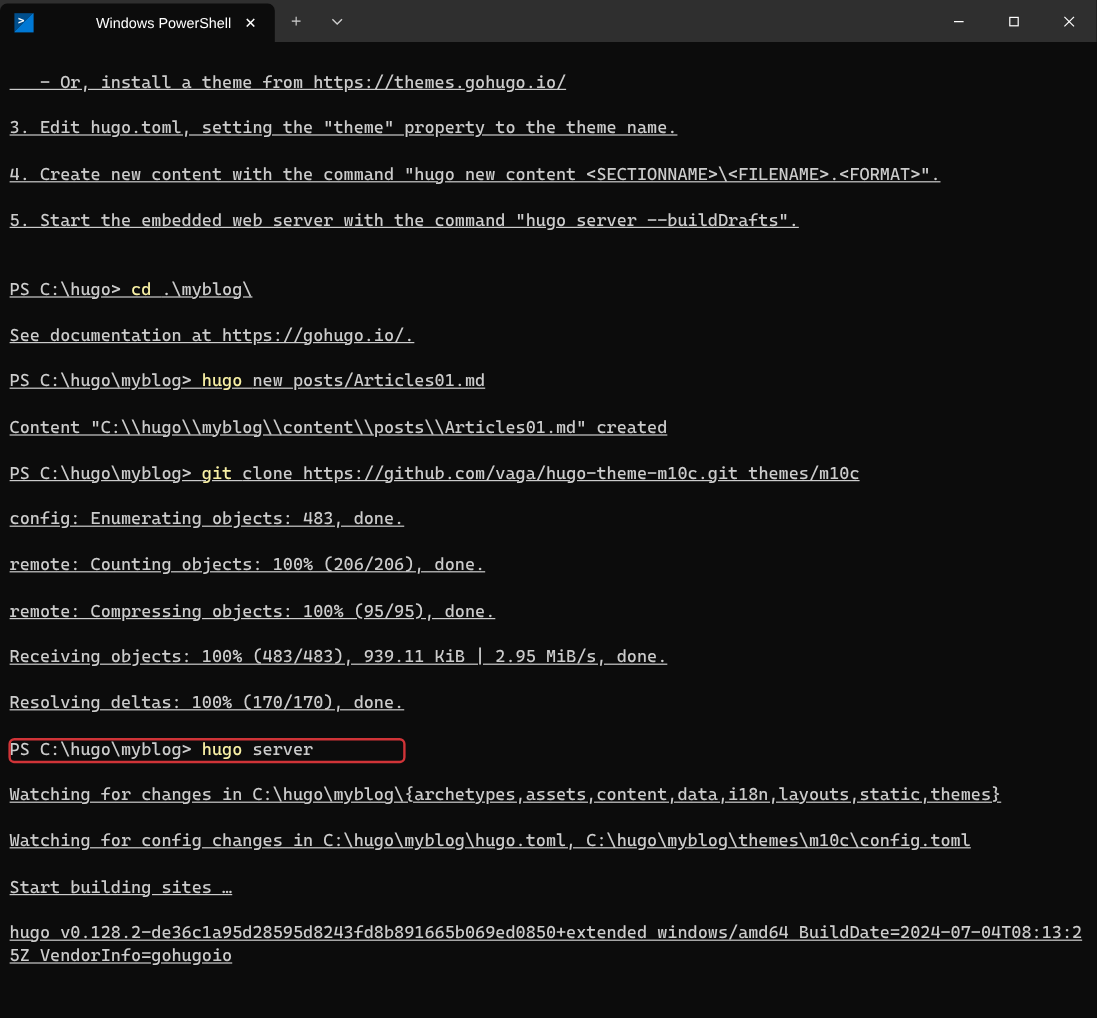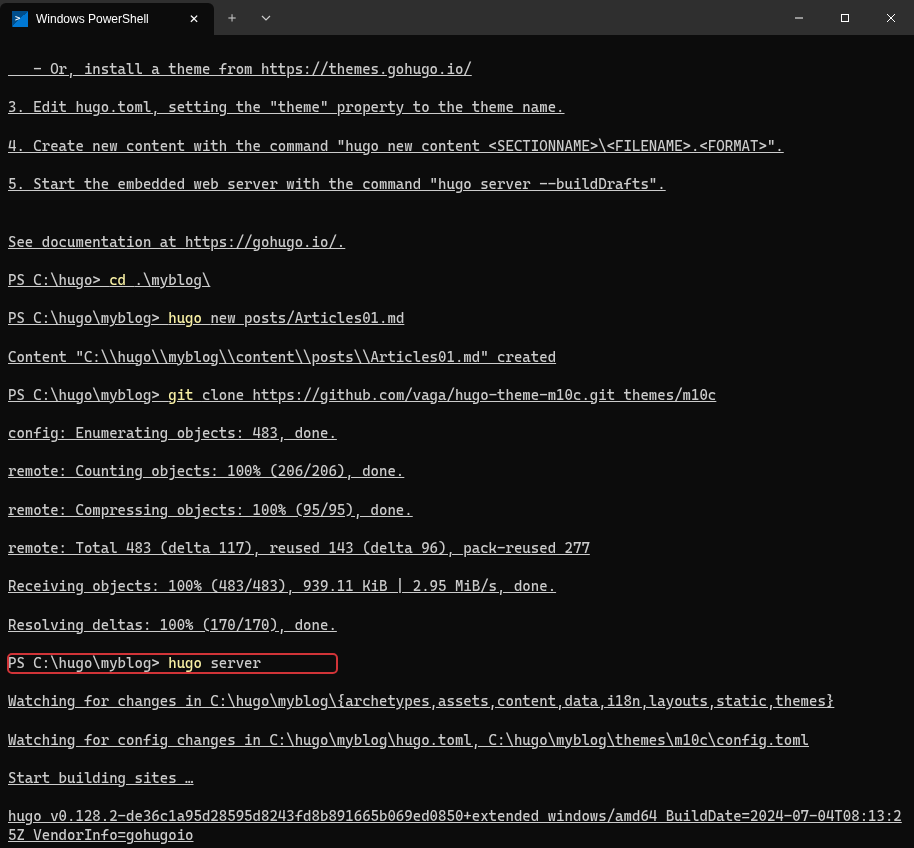--- a/index.html
+++ b/index.html
@@ -49,20 +49,21 @@
     font-weight: bold;
     left: 3px;
     top: 2px;
     font-family: monospace;
   }
   .tab-title {
     flex: 1;
     white-space: nowrap;
     overflow: hidden;
     text-overflow: ellipsis;
+    margin-left: 44px;
   }
   .tab-close {
     width: 16px;
     height: 16px;
     display: flex;
     align-items: center;
     justify-content: center;
     border-radius: 3px;
     font-size: 12px;
   }
@@ -148,29 +149,28 @@
     </div>
   </div>
 </div>
 
 <div class="terminal">
 <div class="line">   - Or, install a theme from https://themes.gohugo.io/</div>
 <div class="line">3. Edit hugo.toml, setting the "theme" property to the theme name.</div>
 <div class="line">4. Create new content with the command "hugo new content &lt;SECTIONNAME&gt;\&lt;FILENAME&gt;.&lt;FORMAT&gt;".</div>
 <div class="line">5. Start the embedded web server with the command "hugo server --buildDrafts".</div>
 <div class="line"></div>
+<div class="line"><span class="prompt">PS C:\hugo&gt; </span><span class="yellow">cd </span><span>.\myblog\</span></div>
 <div class="line">See documentation at https://gohugo.io/.</div>
-<div class="line"><span class="prompt">PS C:\hugo&gt; </span><span class="yellow">cd </span><span>.\myblog\</span></div>
 <div class="line"><span class="prompt">PS C:\hugo\myblog&gt; </span><span class="yellow">hugo </span><span>new posts/Articles01.md</span></div>
 <div class="line">Content "C:\\hugo\\myblog\\content\\posts\\Articles01.md" created</div>
 <div class="line"><span class="prompt">PS C:\hugo\myblog&gt; </span><span class="yellow">git </span><span>clone https://github.com/vaga/hugo-theme-m10c.git themes/m10c</span></div>
 <div class="line">config: Enumerating objects: 483, done.</div>
 <div class="line">remote: Counting objects: 100% (206/206), done.</div>
 <div class="line">remote: Compressing objects: 100% (95/95), done.</div>
-<div class="line">remote: Total 483 (delta 117), reused 143 (delta 96), pack-reused 277</div>
 <div class="line">Receiving objects: 100% (483/483), 939.11 KiB | 2.95 MiB/s, done.</div>
 <div class="line">Resolving deltas: 100% (170/170), done.</div>
 <div class="line"><span class="hl-box"><span class="prompt">PS C:\hugo\myblog&gt; </span><span class="yellow">hugo </span><span>server</span><span>         </span></span></div>
 <div class="line">Watching for changes in C:\hugo\myblog\{archetypes,assets,content,data,i18n,layouts,static,themes}</div>
 <div class="line">Watching for config changes in C:\hugo\myblog\hugo.toml, C:\hugo\myblog\themes\m10c\config.toml</div>
 <div class="line">Start building sites …</div>
 <div class="line" style="white-space:pre-wrap;word-break:break-all">hugo v0.128.2-de36c1a95d28595d8243fd8b891665b069ed0850+extended windows/amd64 BuildDate=2024-07-04T08:13:25Z VendorInfo=gohugoio</div>
 <div class="line"></div>
 <div class="line"></div>
 

